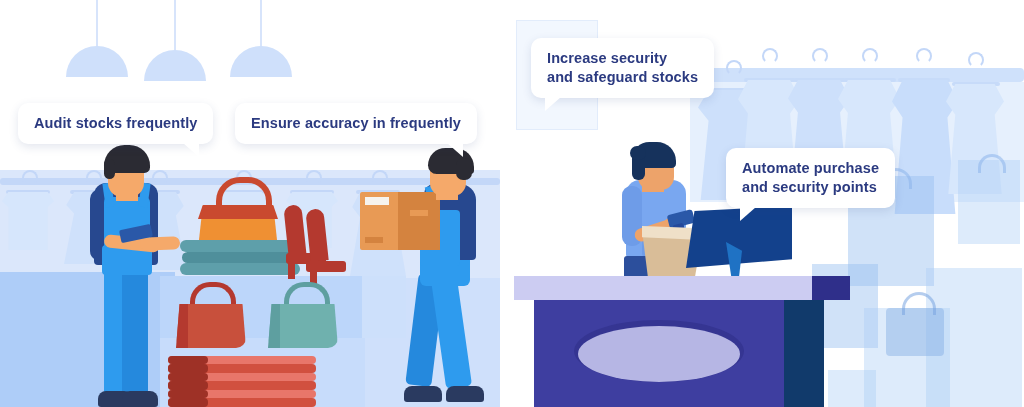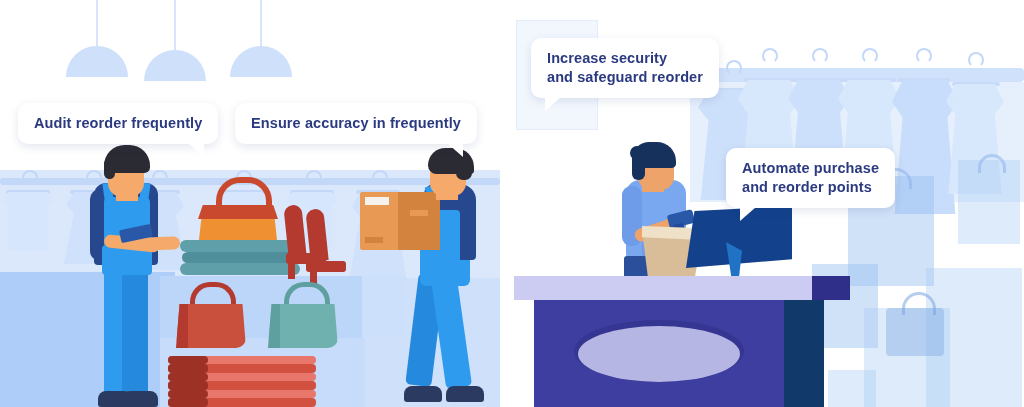--- a/index.html
+++ b/index.html
@@ -357,34 +357,34 @@
       <div class="counter-top" style="left:0;top:0;width:298px;height:24px;"></div>
       <div class="counter-side" style="left:298px;top:0;width:38px;height:24px;background:#2f2f8a;"></div>
       <div class="counter-body" style="left:20px;top:24px;width:250px;height:107px;"></div>
       <div class="counter-side" style="left:270px;top:24px;width:40px;height:107px;"></div>
       <div class="counter-oval-shadow" style="left:60px;top:44px;width:170px;height:62px;"></div>
       <div class="counter-oval" style="left:64px;top:50px;width:162px;height:56px;"></div>
     </div>
   </div>
 
   <div class="callout" style="left:18px;top:103px;">
-    <div class="txt">Audit reorder frequently</div>
+    <div class="txt">Audit stocks frequently</div>
     <div class="tail" style="right:14px;bottom:-13px;border-width:14px 0 0 16px;border-color:#ffffff transparent transparent transparent;"></div>
   </div>
 
   <div class="callout" style="left:235px;top:103px;">
     <div class="txt">Ensure accuracy in frequently</div>
     <div class="tail" style="right:14px;bottom:-13px;border-width:14px 0 0 16px;border-color:#ffffff transparent transparent transparent;"></div>
   </div>
 
   <div class="callout" style="left:531px;top:38px;">
     <div class="txt">Increase security
-and safeguard reorder</div>
+and safeguard stocks</div>
     <div class="tail" style="left:14px;bottom:-13px;border-width:14px 16px 0 0;border-color:#ffffff transparent transparent transparent;"></div>
   </div>
 
   <div class="callout" style="left:726px;top:148px;">
     <div class="txt">Automate purchase
-and reorder points</div>
+and security points</div>
     <div class="tail" style="left:14px;bottom:-13px;border-width:14px 16px 0 0;border-color:#ffffff transparent transparent transparent;"></div>
   </div>
 
 </div>
 
 </body></html>

